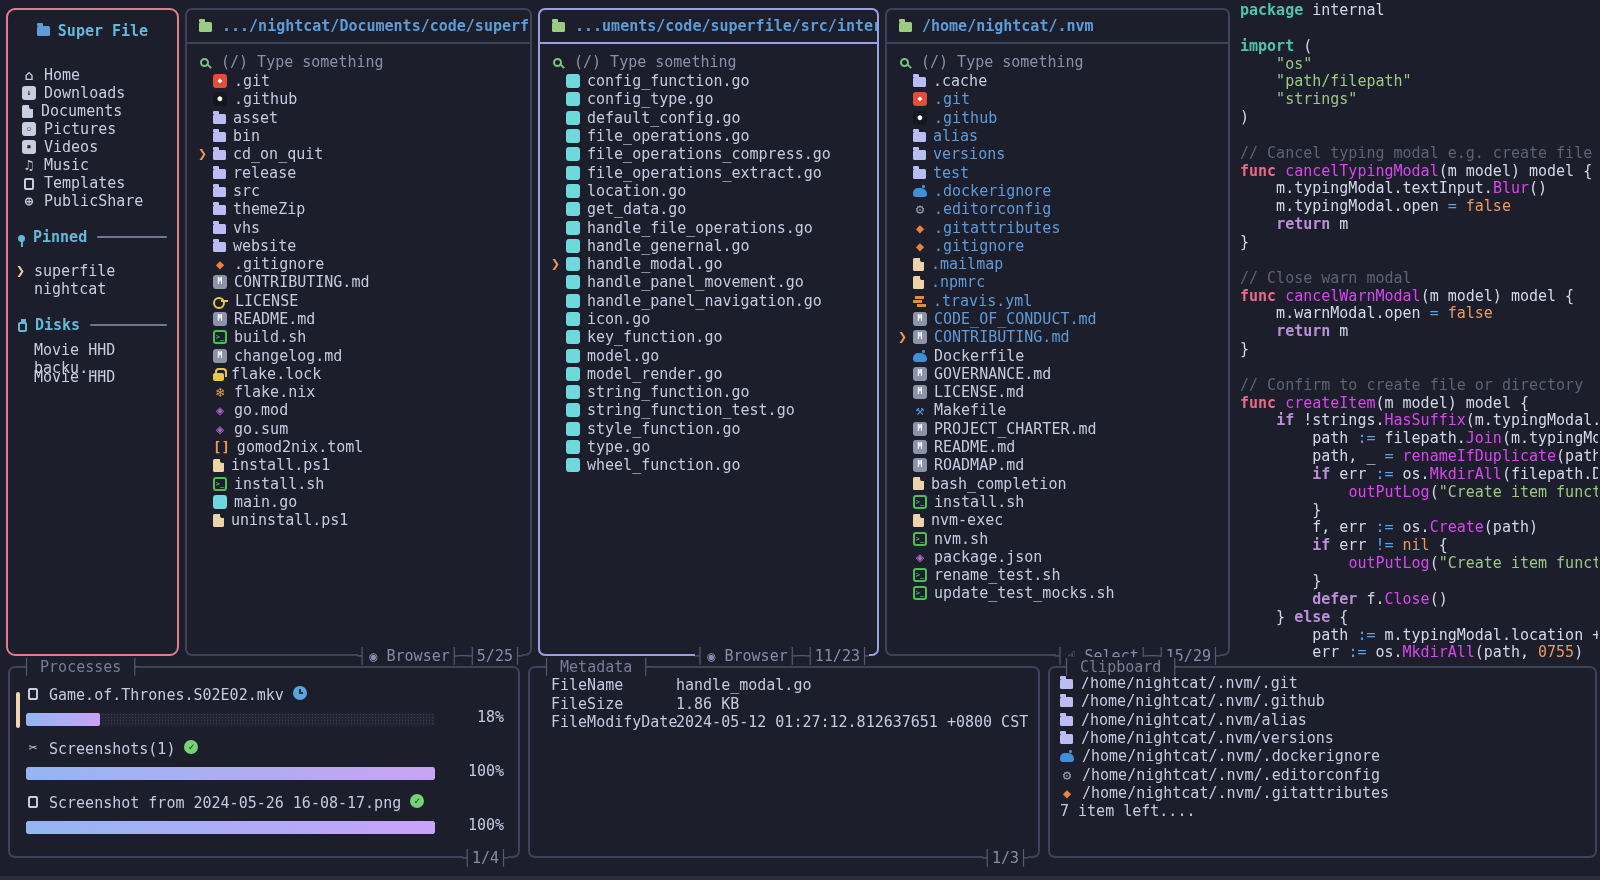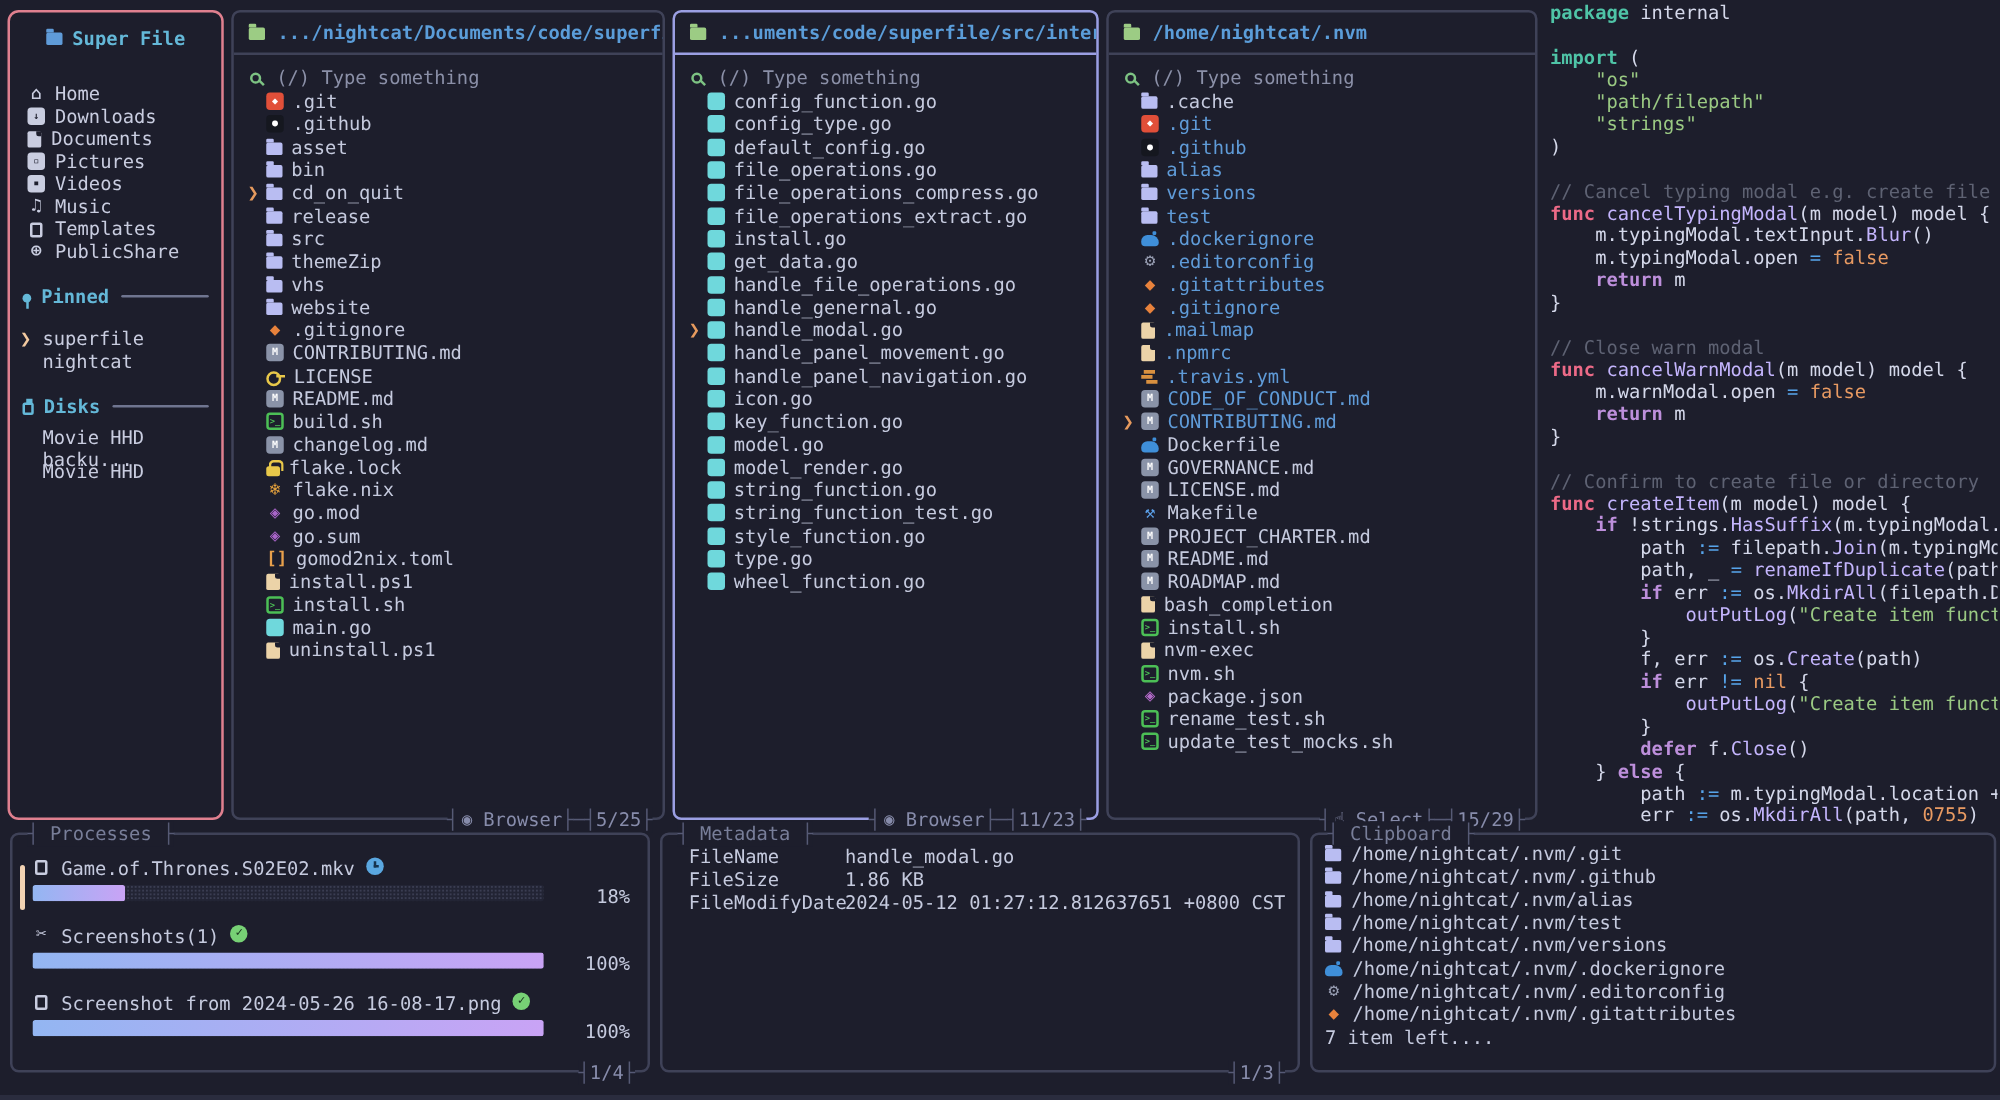--- a/index.html
+++ b/index.html
@@ -32,27 +32,27 @@
   .p-foot{position:absolute;bottom:-12px;right:8px;background:#1d1e2c;color:#878cab;display:flex;align-items:center;height:20px;white-space:pre;}
   .p-foot .tick{color:#565a75;}
   .bp-title{position:absolute;top:-11px;left:12px;background:#1d1e2c;color:#787e99;height:20px;display:flex;align-items:center;white-space:pre;}
   .bp-foot{position:absolute;bottom:-12px;right:10px;background:#1d1e2c;color:#878cab;height:20px;display:flex;align-items:center;white-space:pre;}
   .bp-title .tick,.bp-foot .tick{color:#565a75;}
 
   
   .code{position:absolute;left:1240px;top:2px;width:358px;height:660px;overflow:hidden;white-space:pre;font-size:15px;line-height:17.85px;}
   .cl{height:17.85px;}
   .c-d{color:#d4d8ea;} .c-k{color:#4fc4a7;font-weight:700;} .c-s{color:#9ac983;}
-  .c-c{color:#5e6273;} .c-f{color:#ec6a87;font-weight:700;} .c-n{color:#c4b5fd;}
+  .c-c{color:#5e6273;} .c-f{color:#ec6a87;font-weight:700;} .c-n{color:#d946ef;}
   .c-p{color:#bd8fdb;font-weight:700;} .c-o{color:#e89a62;} .c-b{color:#57a4ea;}
 
   
   .proc-item{position:absolute;left:16px;right:14px;}
   .proc-name{display:flex;align-items:flex-start;gap:9px;height:18px;white-space:nowrap;}
-  .proc-barrow{display:flex;align-items:flex-start;gap:27px;margin-top:4px;}
+  .proc-barrow{display:flex;align-items:flex-end;gap:27px;margin-top:4px;}
   .track{flex:1;height:13px;border-radius:2px;background-color:#222434;background-image:radial-gradient(#3a3d52 1px,transparent 1px);background-size:3px 3px;overflow:hidden;}
   .fill{height:100%;background:linear-gradient(90deg,#93b6f2,#c9a3f5);border-radius:2px;}
   .pct{width:42px;text-align:right;color:#c5cade;}
   .proc-cursor{position:absolute;left:6px;top:24px;width:4px;height:36px;border-radius:3px;background:#f2d3b4;}
 
   
   .meta-row{display:flex;height:18.5px;padding-left:21px;white-space:nowrap;}
   .meta-label{width:125px;color:#c5cade;}
   .meta-value{color:#c5cade;}
 
@@ -309,21 +309,21 @@
           <div class="frow">
             <span class="ic ic-box" style="--c: #6fd8dc; --t: #134;"></span>
             <span class="fname">file_operations_compress.go</span>
           </div>
           <div class="frow">
             <span class="ic ic-box" style="--c: #6fd8dc; --t: #134;"></span>
             <span class="fname">file_operations_extract.go</span>
           </div>
           <div class="frow">
             <span class="ic ic-box" style="--c: #6fd8dc; --t: #134;"></span>
-            <span class="fname">install.go</span>
+            <span class="fname">location.go</span>
           </div>
           <div class="frow">
             <span class="ic ic-box" style="--c: #6fd8dc; --t: #134;"></span>
             <span class="fname">get_data.go</span>
           </div>
           <div class="frow">
             <span class="ic ic-box" style="--c: #6fd8dc; --t: #134;"></span>
             <span class="fname">handle_file_operations.go</span>
           </div>
           <div class="frow">
@@ -592,24 +592,20 @@
         <div class="clip-row">
           <span class="ic ic-folder" style="--c: #b9bdf2;"></span>
           <span>/home/nightcat/.nvm/.github</span>
         </div>
         <div class="clip-row">
           <span class="ic ic-folder" style="--c: #b9bdf2;"></span>
           <span>/home/nightcat/.nvm/alias</span>
         </div>
         <div class="clip-row">
           <span class="ic ic-folder" style="--c: #b9bdf2;"></span>
-          <span>/home/nightcat/.nvm/test</span>
-        </div>
-        <div class="clip-row">
-          <span class="ic ic-folder" style="--c: #b9bdf2;"></span>
           <span>/home/nightcat/.nvm/versions</span>
         </div>
         <div class="clip-row">
           <span class="ic ic-whale" style="--c: #3f8fd9;"></span>
           <span>/home/nightcat/.nvm/.dockerignore</span>
         </div>
         <div class="clip-row">
           <span class="ic ic-glyph" style="--c: #9aa0b5;">⚙</span>
           <span>/home/nightcat/.nvm/.editorconfig</span>
         </div>

